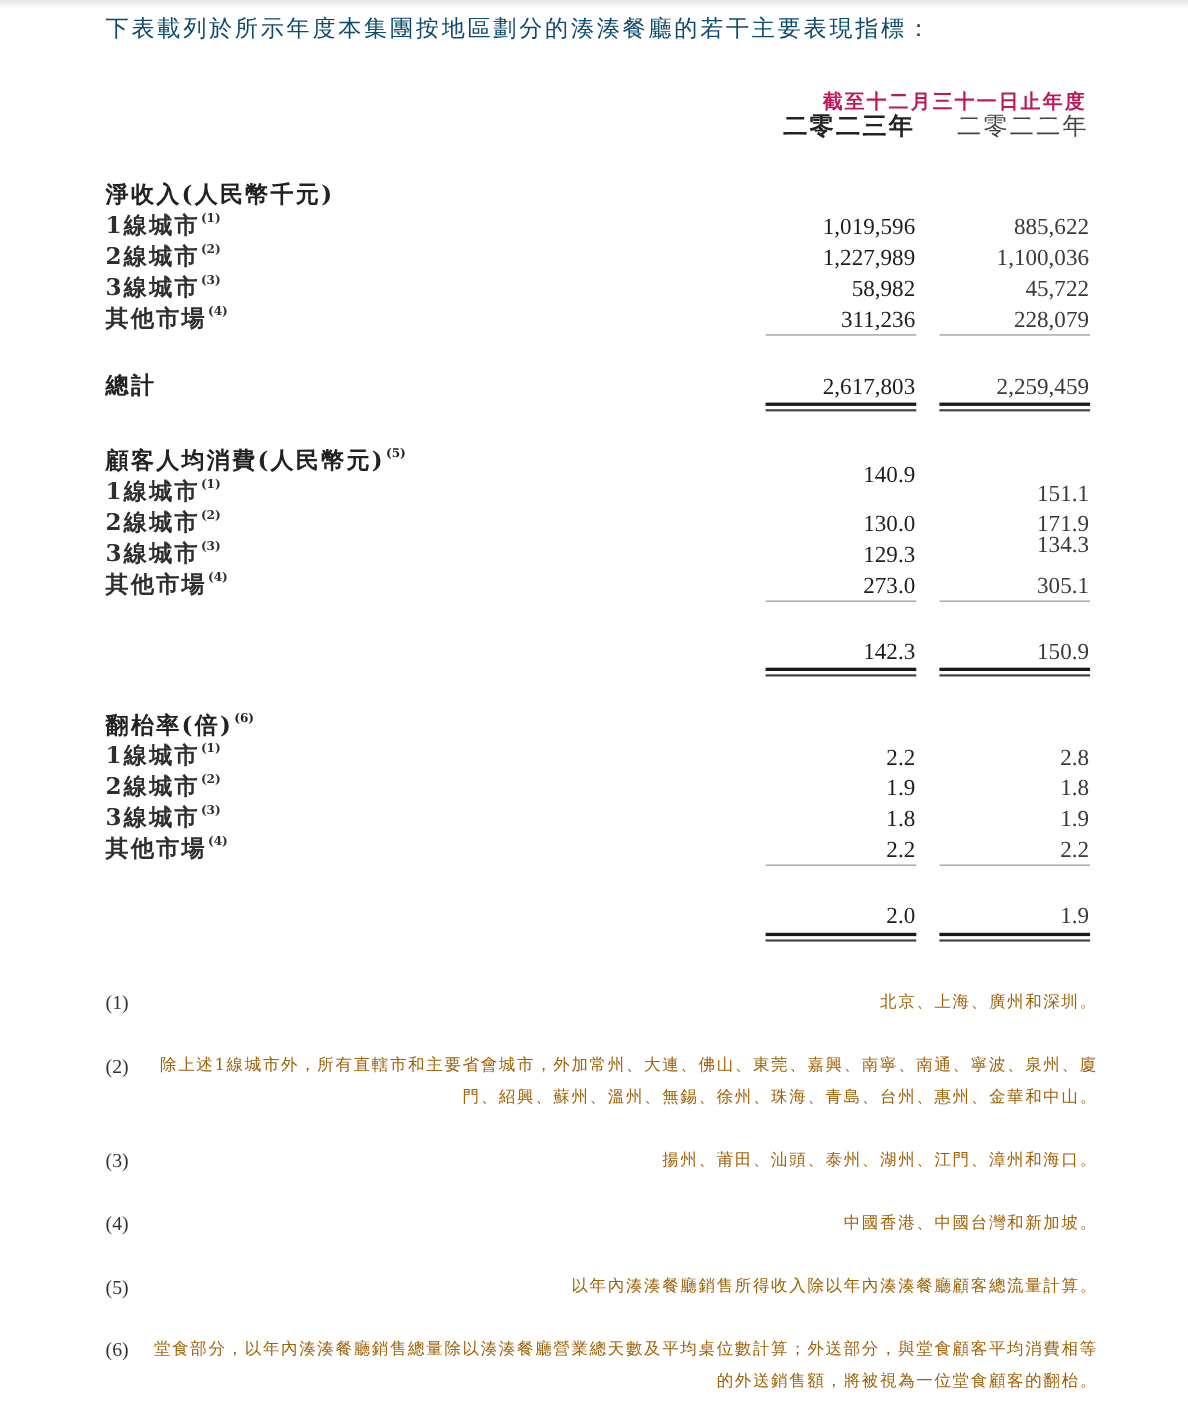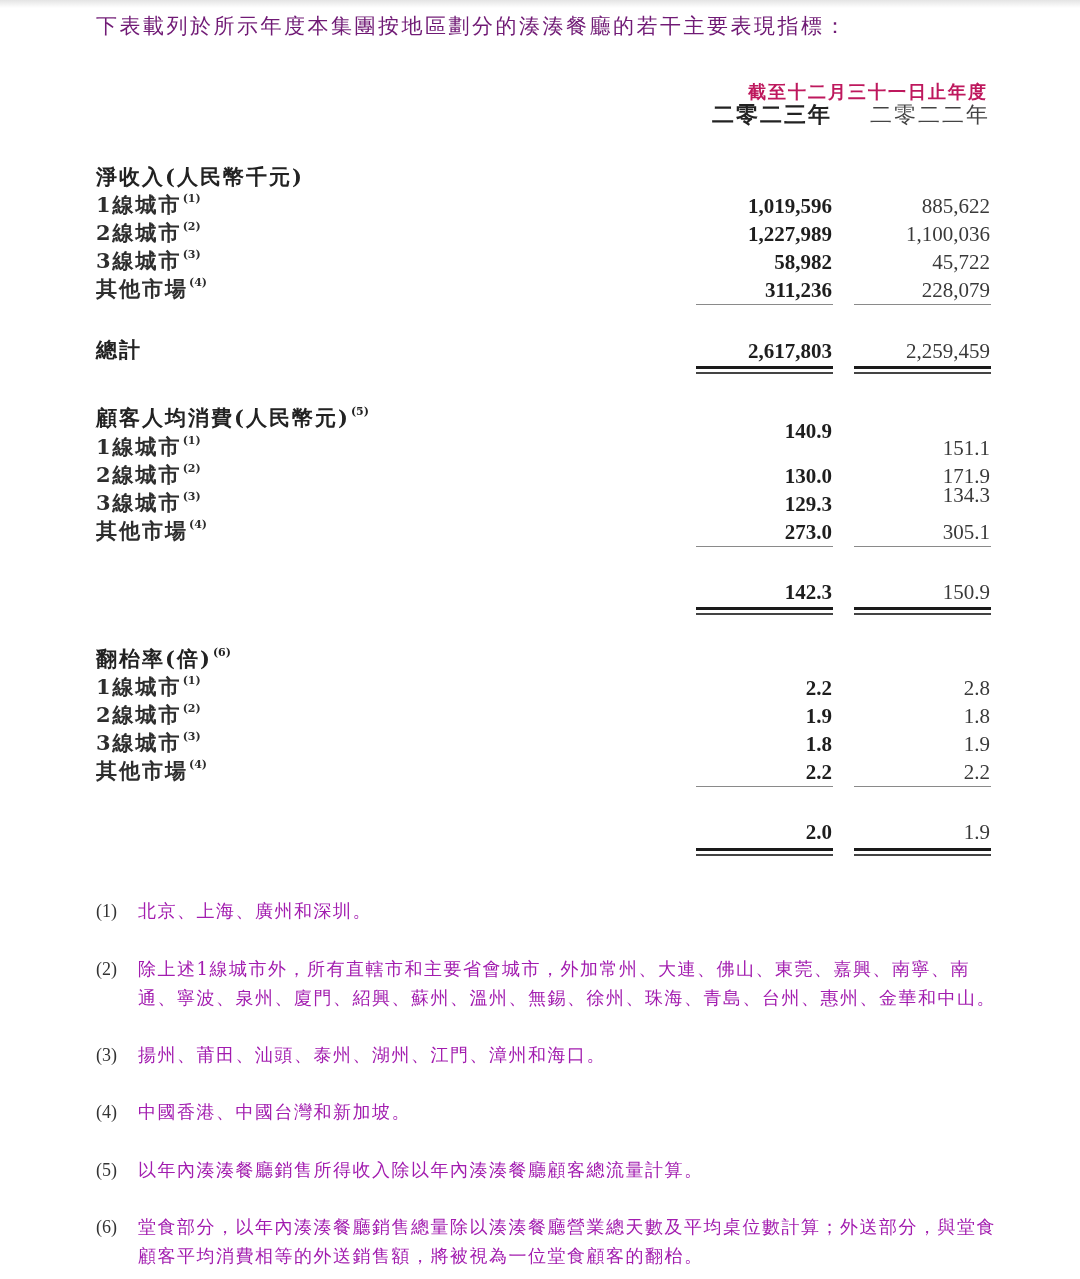--- a/index.html
+++ b/index.html
@@ -4,43 +4,43 @@
 <style>
   html, body { margin: 0; padding: 0; }
   body {
     width: 1080px; height: 1279px; overflow: hidden;
     background: #ffffff; color: #2a2a2a;
     font-family: "DejaVu Serif", "Liberation Serif", serif;
     position: relative;
   }
   .topshade { position: absolute; left: 0; top: 0; width: 1080px; height: 8px;
     background: linear-gradient(#e4e4e4, #ffffff); }
-  .intro { position: absolute; left: 96px; top: 12px; font-size: 21px; letter-spacing: 2.5px; color: #701a75; }
+  .intro { position: absolute; left: 96px; top: 12px; font-size: 21px; letter-spacing: 2.5px; color: #0c4a6e; }
   .hdr-period { position: absolute; right: 92px; top: 80px; font-size: 18px; font-weight: bold; letter-spacing: 2px; color: #be185d; }
   .hdr-y { position: absolute; top: 100px; font-size: 22px; letter-spacing: 2px; }
   .hdr-y1 { right: 248px; font-weight: bold; color: #222; }
   .hdr-y2 { right: 90px; color: #444; }
 
   .lbl { position: absolute; left: 96px; font-size: 21px; letter-spacing: 2px; color: #2e2e2e; white-space: nowrap; font-weight: bold; }
   .lbl.head { font-weight: bold; color: #222; }
   .lbl sup { font-size: 11px; letter-spacing: 0; vertical-align: 10px; margin-left: 1px; }
   .num { position: absolute; font-size: 21px; text-align: right; white-space: nowrap; font-family: "Liberation Serif", "DejaVu Serif", serif; }
-  .c1 { right: 248px; font-weight: bold; color: #1e1e1e; }
+  .c1 { right: 248px; font-weight: normal; color: #1e1e1e; }
   .c2 { right: 90px; color: #3a3a3a; }
 
   .rule { position: absolute; height: 0; border-top: 1.5px solid #8a8a8a; }
   .rule.c1r { left: 696px; width: 137px; }
   .rule.c2r { left: 854px; width: 137px; }
   .dbl { position: absolute; height: 3px; background: #1a1a1a; }
   .dbl::after { content: ""; position: absolute; left: 0; right: 0; top: 6px; height: 1.5px; background: #444; }
   .dbl.c1r { left: 696px; width: 137px; }
   .dbl.c2r { left: 854px; width: 137px; }
 
   .fn-no { position: absolute; left: 96px; font-size: 18px; color: #333; font-family: "Liberation Serif", serif; }
-  .fn-text { position: absolute; left: 138px; width: 860px; font-size: 18px; letter-spacing: 1.5px; line-height: 29px; color: #a21caf; }
+  .fn-text { position: absolute; left: 138px; width: 860px; font-size: 15px; letter-spacing: 1.5px; line-height: 29px; color: #a16207; text-align: right; }
 </style>
 </head>
 <body>
 
 <div class="topshade"></div>
 
 <div class="intro">下表載列於所示年度本集團按地區劃分的湊湊餐廳的若干主要表現指標：</div>
 
 <div class="hdr-period">截至十二月三十一日止年度</div>
 <div class="hdr-y hdr-y1">二零二三年</div>

